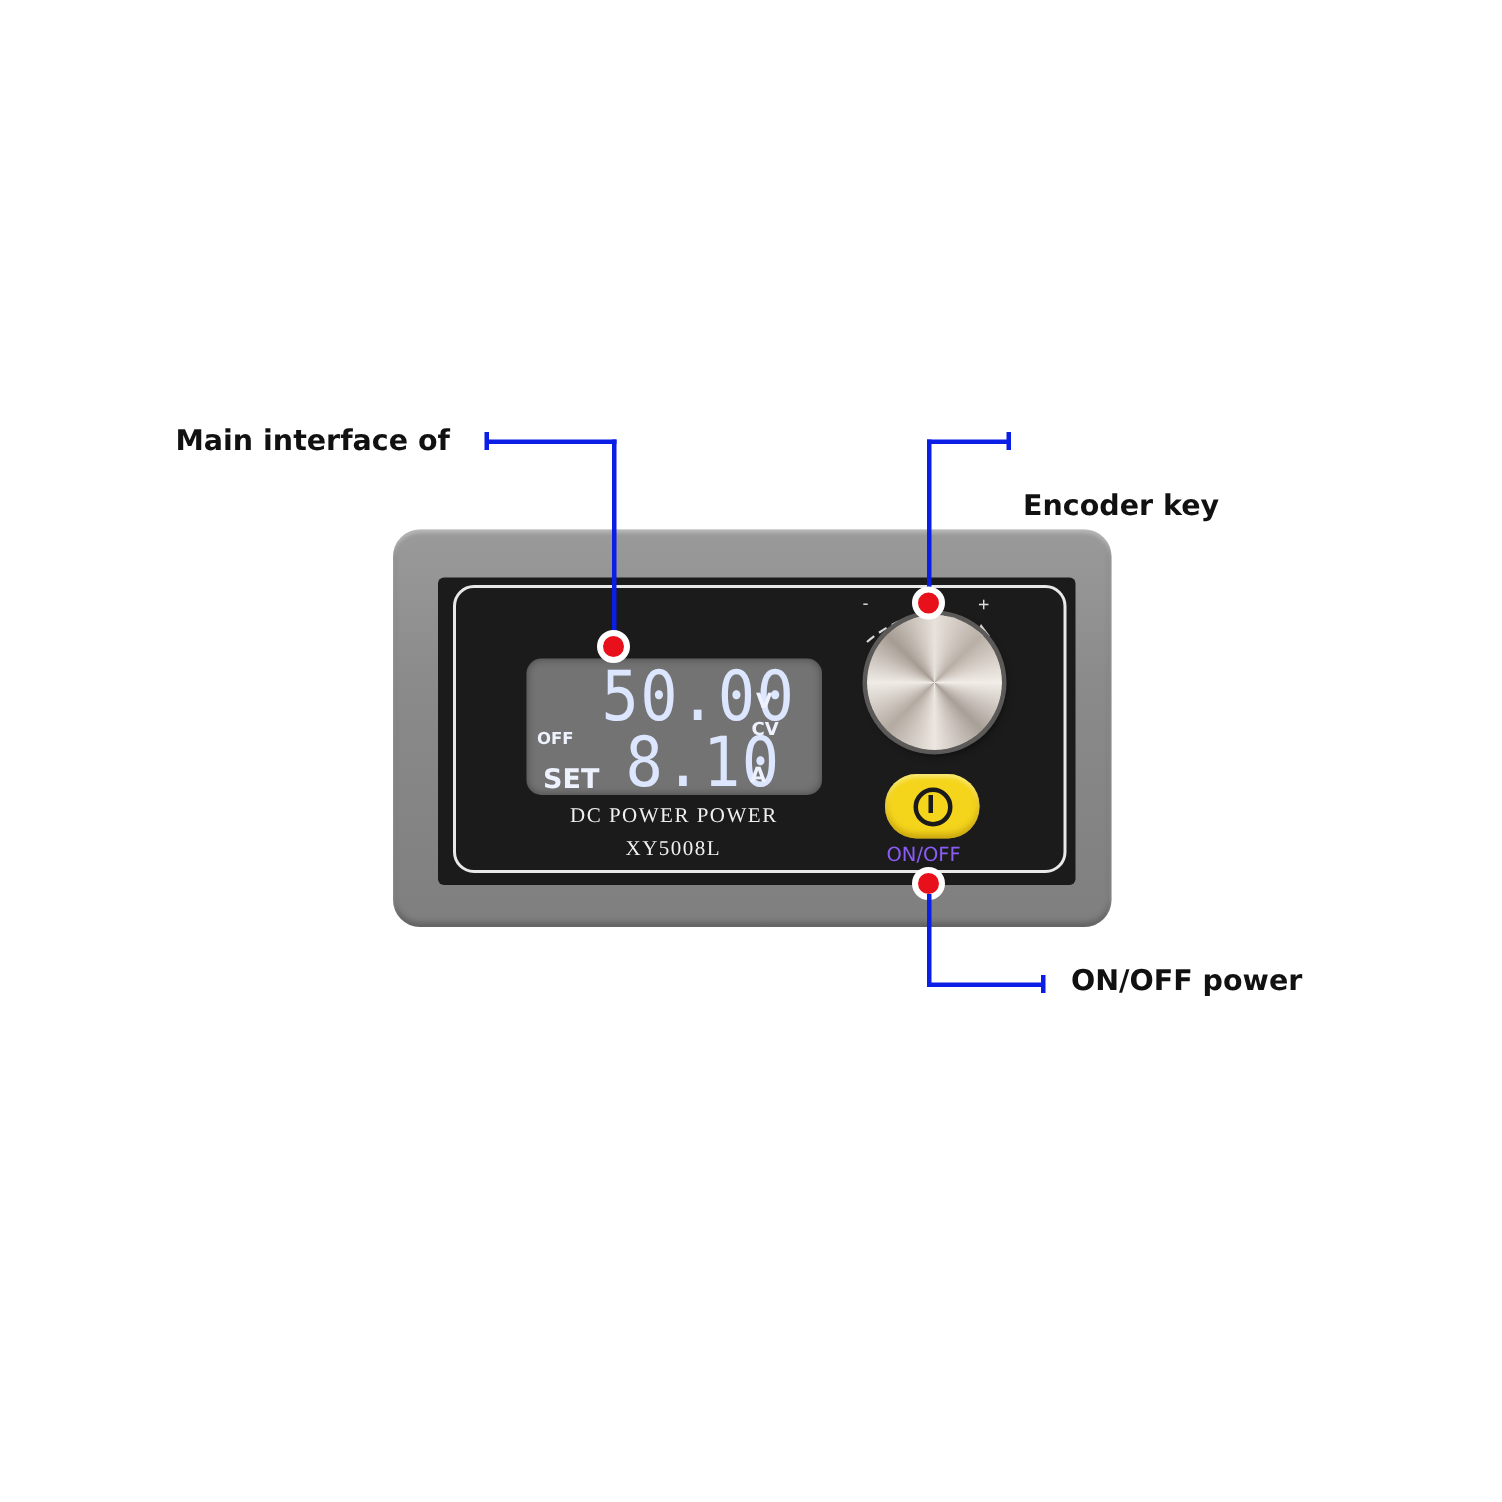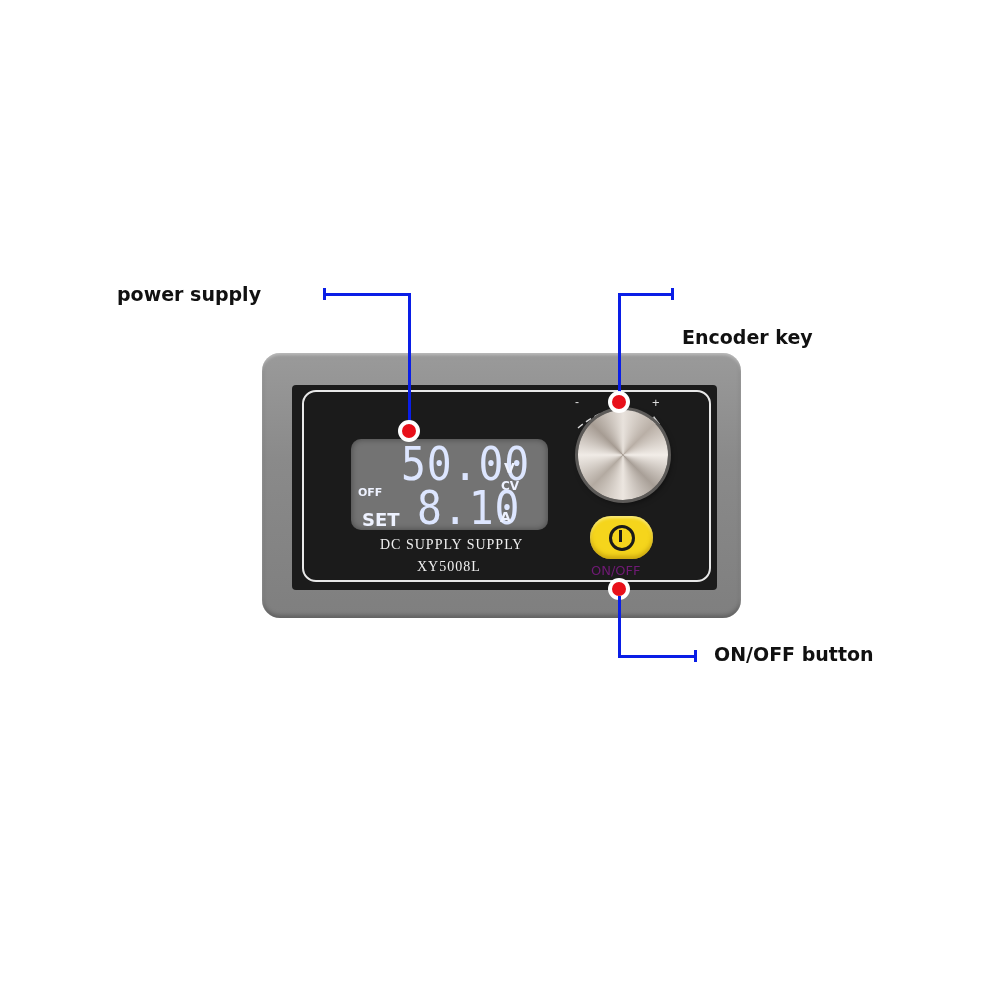--- a/index.html
+++ b/index.html
@@ -25,56 +25,56 @@
     box-shadow: 0 0 0 3px #5c5a58, 2px 3px 6px rgba(0,0,0,0.6); }
   .onoff-btn { left:590px; top:516px; width:63px; height:43px; border-radius:21px; background:#f5d51c;
     box-shadow: inset 0 -3px 4px rgba(160,120,0,0.5), inset 0 2px 3px rgba(255,255,200,0.6); }
   .power-ring { position:absolute; left:19px; top:9px; width:20px; height:20px; border:3px solid #1a1a1a; border-radius:50%; }
   .power-bar { position:absolute; left:29px; top:14px; width:3px; height:12px; background:#1a1a1a; }
 </style>
 </head>
 <body>
 
 <div class="abs callout-text" style="left:117px; top:281px;">
-  <div>power supply</div>
+  <div>Main interface of</div>
 </div>
 <div class="abs callout-text" style="left:682px; top:282px;margin-top:42px;">Encoder key</div>
-<div class="abs callout-text" style="left:714px; top:641px;">ON/OFF button</div>
+<div class="abs callout-text" style="left:714px; top:641px;">ON/OFF power</div>
 
 <div class="abs bezel"></div>
 <div class="abs panel"></div>
 <div class="abs panel-frame"></div>
 
 <div class="abs lcd">
   <div class="seg" style="left:50px; top:-2px; font-size:46px;">50.00</div>
   <div class="lcd-small" style="left:150px; top:6px; font-size:12px;margin-top:34px;">CV</div>
   <div class="lcd-small" style="left:153px; top:21px; font-size:14px;">V</div>
   <div class="lcd-small" style="left:7px; top:47px; font-size:11px;">OFF</div>
   <div class="lcd-small" style="left:11px; top:70px; font-size:18px;">SET</div>
   <div class="seg" style="left:66px; top:42px; font-size:46px;">8.10</div>
   <div class="lcd-small" style="left:149px; top:70px; font-size:14px;">A</div>
 </div>
 
-<div class="label-serif" style="left:380px; top:537px; font-size:14px;">DC SUPPLY SUPPLY</div>
+<div class="label-serif" style="left:380px; top:537px; font-size:14px;">DC POWER POWER</div>
 <div class="label-serif" style="left:417px; top:559px; font-size:14px;">XY5008L</div>
 
 <svg class="abs" style="left:570px; top:392px;" width="100" height="40">
   <path d="M8 36 Q48 2 88 30" fill="none" stroke="#d8d8d8" stroke-width="1.5" stroke-dasharray="6 4"></path>
   <path d="M84 24 L90 32 L80 32 Z" fill="#d8d8d8"></path>
 </svg>
 <div class="abs" style="left:575px; top:395px; color:#ddd; font-size:12px;">-</div>
 <div class="abs" style="left:652px; top:395px; color:#ddd; font-size:13px;">+</div>
 
 <div class="abs knob"></div>
 
 <div class="abs onoff-btn">
   <div class="power-ring"></div>
   <div class="power-bar"></div>
 </div>
-<div class="abs" style="left:591px; top:563px; color:#701a75; font-family:'DejaVu Sans', sans-serif; font-size:13px;">ON/OFF</div>
+<div class="abs" style="left:591px; top:563px; color:#8b5cf6; font-family:'DejaVu Sans', sans-serif; font-size:13px;">ON/OFF</div>
 
 <div class="tick" style="left:323px; top:288px;"></div>
 <div class="line" style="left:324px; top:293px; width:87px; height:3px;"></div>
 <div class="line" style="left:408px; top:293px; width:3px; height:135px;"></div>
 <div class="dot" style="left:398px; top:420px;"></div>
 
 <div class="line" style="left:618px; top:293px; width:55px; height:3px;"></div>
 <div class="tick" style="left:671px; top:288px;"></div>
 <div class="line" style="left:618px; top:293px; width:3px; height:107px;"></div>
 <div class="dot" style="left:608px; top:391px;"></div>

